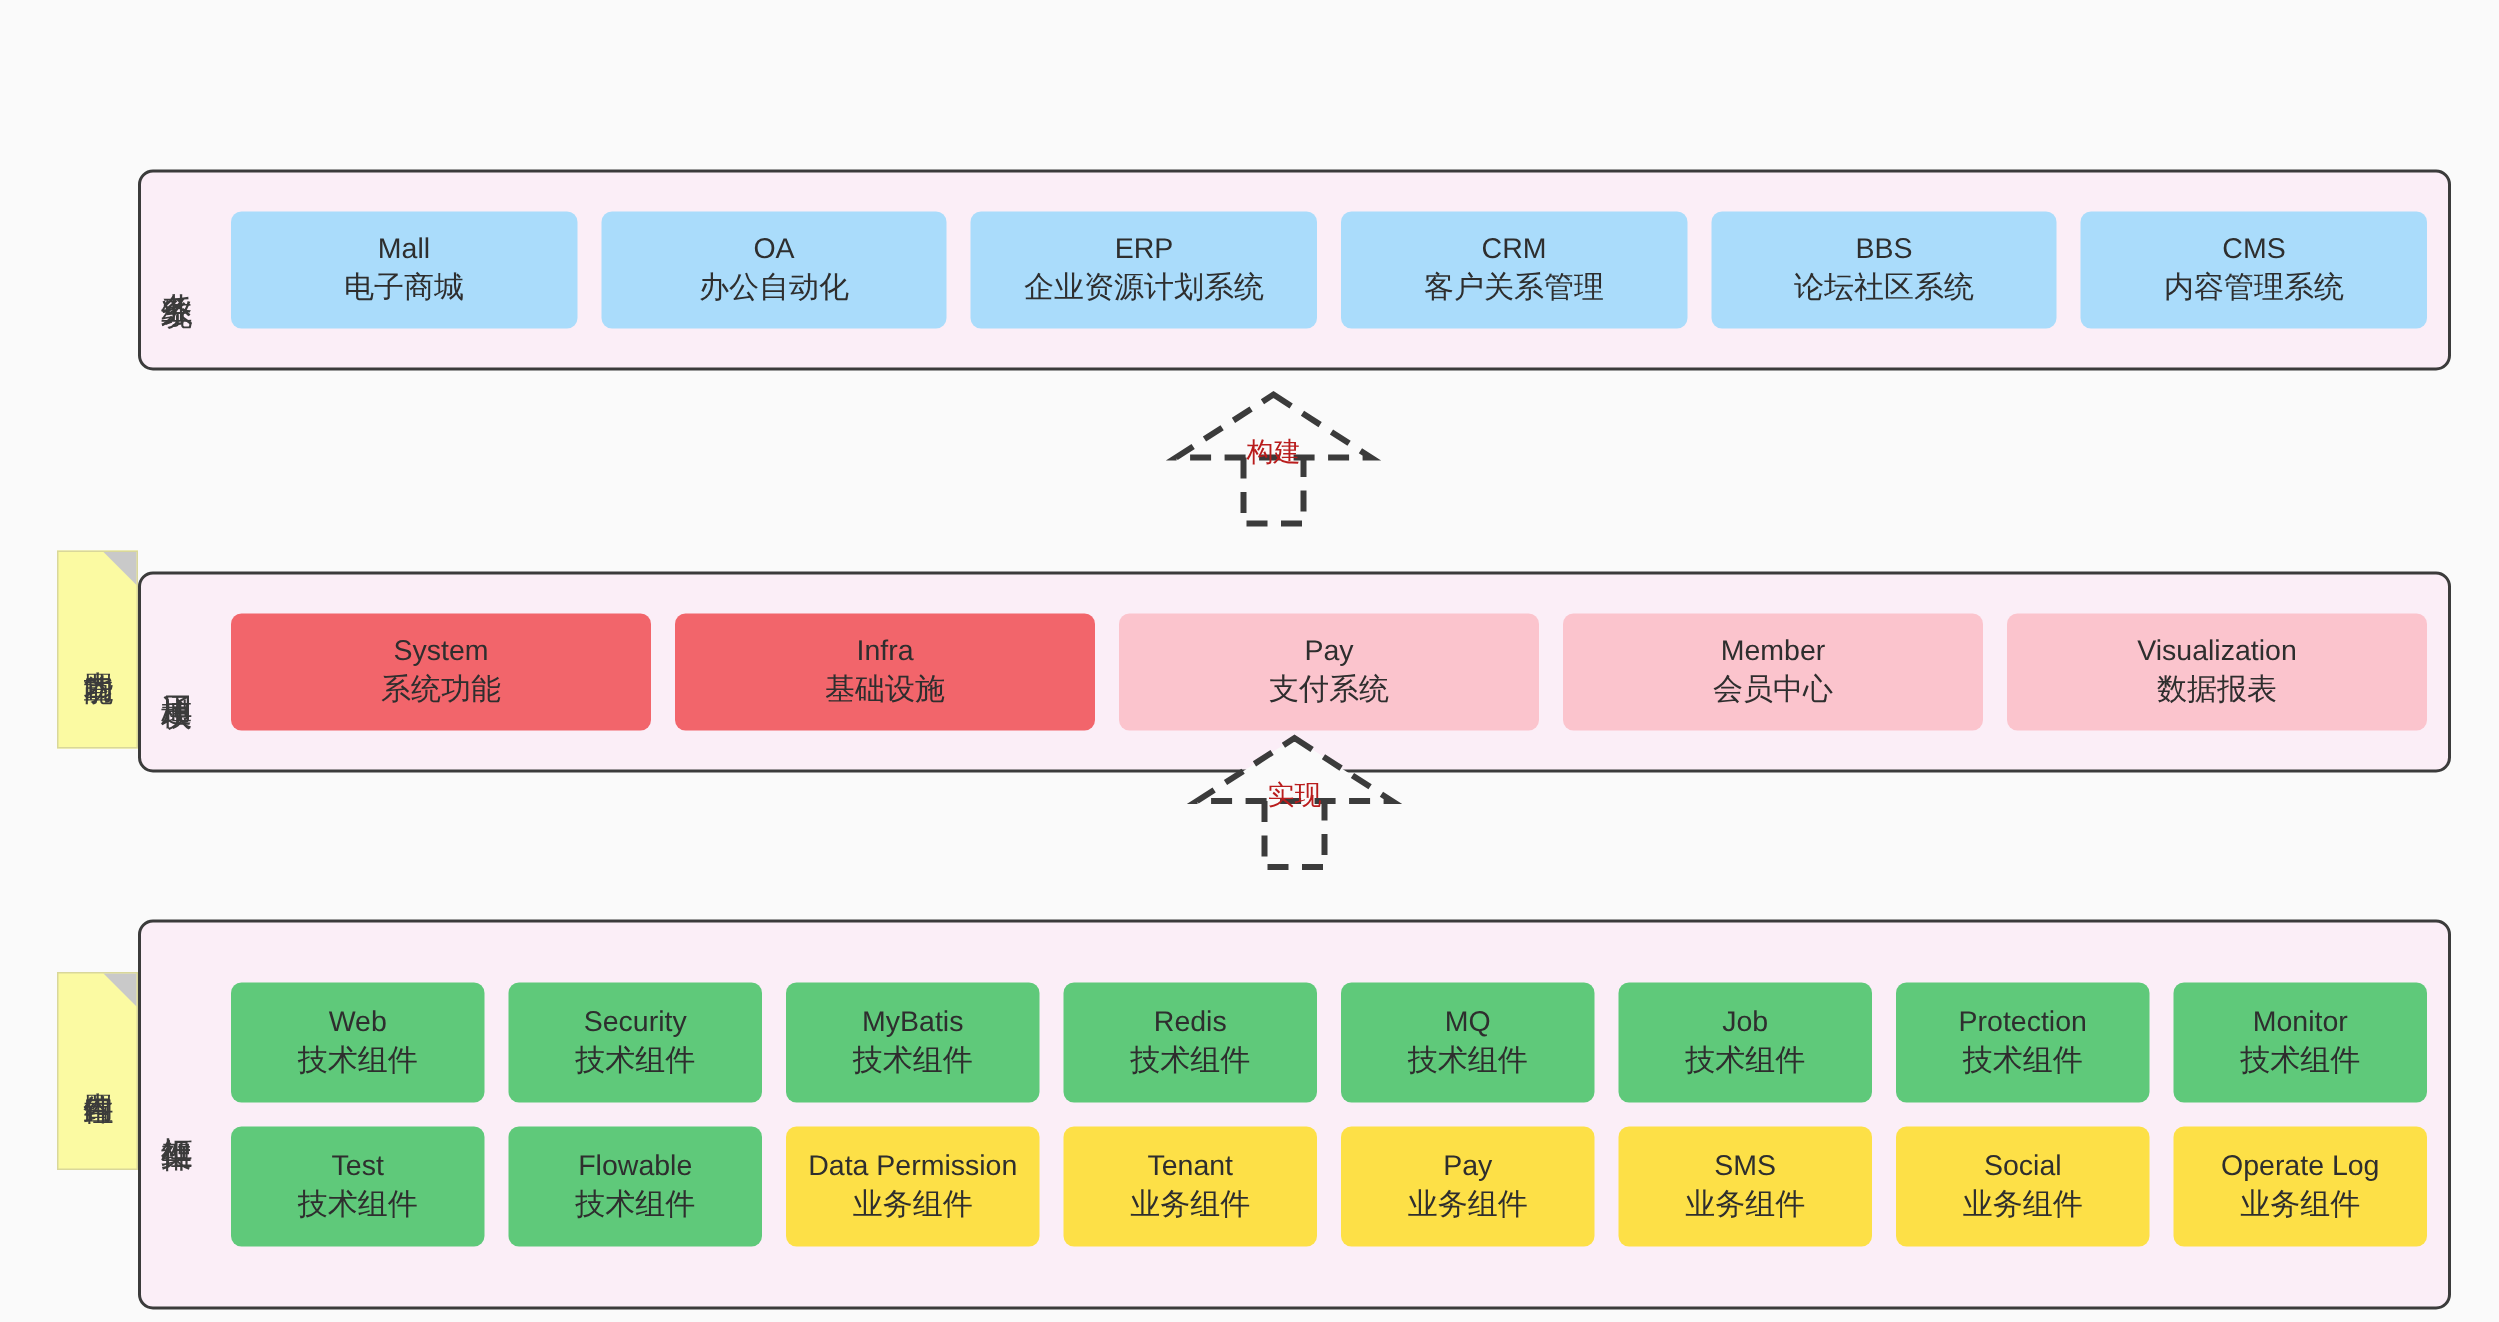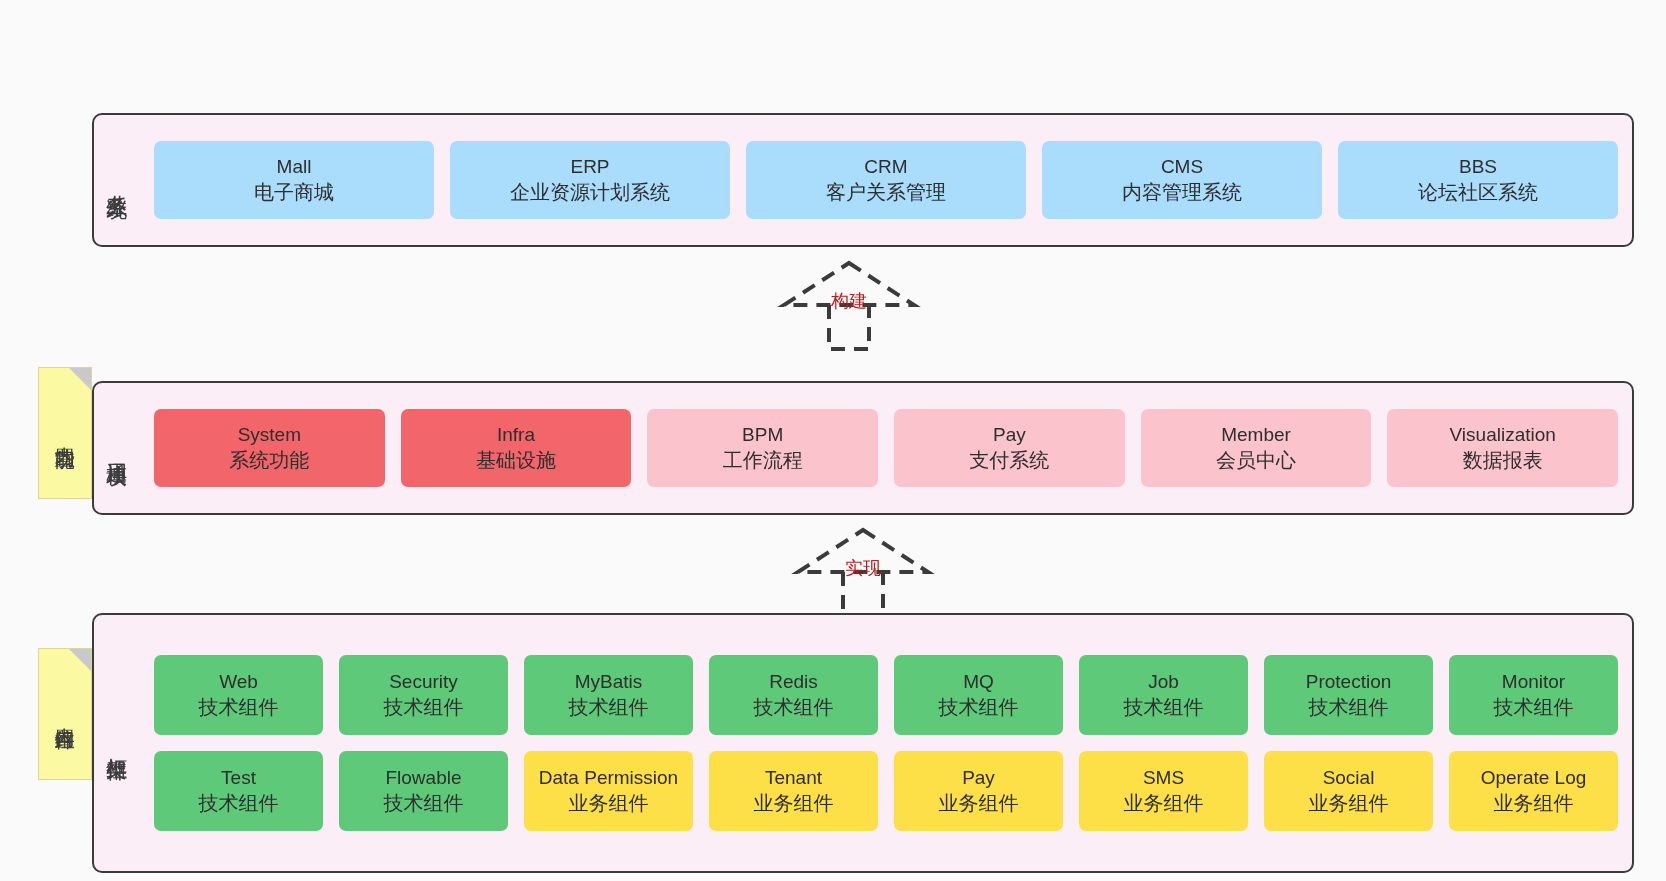--- a/index.html
+++ b/index.html
@@ -131,48 +131,52 @@
     left: 50%;
     transform: translateX(-50%);
     top: 30px;
     font-size: 18px;
     color: #b91c1c;
     background: transparent;
     white-space: nowrap;
     padding: 0 2px;
   }
   #arrow-build    { left: 774px; top: 259px; width: 150px; height: 92px; }
-  #arrow-realize  { left: 788px; top: 526px; width: 150px; height: 92px; text-align: right; }
+  #arrow-realize  { left: 788px; top: 488px; width: 150px; height: 92px; text-align: right; }
 </style>
 </head>
 <body>
 
 <div class="layer" id="layer-business">
   <div class="layer-title">业务系统</div>
   <div class="layer-body">
     <div class="row">
       <div class="card blue">
         <span class="en">Mall</span>
         <span class="cn">电子商城</span>
       </div>
       <div class="card blue">
+        <span class="en">OA</span>
+        <span class="cn">办公自动化</span>
+      </div>
+      <div class="card blue">
         <span class="en">ERP</span>
         <span class="cn">企业资源计划系统</span>
       </div>
       <div class="card blue">
         <span class="en">CRM</span>
         <span class="cn">客户关系管理</span>
       </div>
       <div class="card blue">
+        <span class="en">BBS</span>
+        <span class="cn">论坛社区系统</span>
+      </div>
+      <div class="card blue">
         <span class="en">CMS</span>
         <span class="cn">内容管理系统</span>
-      </div>
-      <div class="card blue">
-        <span class="en">BBS</span>
-        <span class="cn">论坛社区系统</span>
       </div>
     </div>
   </div>
 </div>
 
 <div class="uml-arrow" id="arrow-build">
   <svg width="150" height="92" viewBox="0 0 150 92" aria-hidden="true">
     <path d="M 75 4 L 140 46 L 10 46 Z" fill="#fafafa" stroke="#3b3b3b" stroke-width="4" stroke-dasharray="14 9" stroke-linejoin="miter"></path>
     <path d="M 55 46 L 55 90 L 95 90 L 95 46" fill="none" stroke="#3b3b3b" stroke-width="4" stroke-dasharray="14 9"></path>
   </svg>
@@ -185,24 +189,20 @@
     <div class="row">
       <div class="card red">
         <span class="en">System</span>
         <span class="cn">系统功能</span>
       </div>
       <div class="card red">
         <span class="en">Infra</span>
         <span class="cn">基础设施</span>
       </div>
       <div class="card pink">
-        <span class="en">BPM</span>
-        <span class="cn">工作流程</span>
-      </div>
-      <div class="card pink">
         <span class="en">Pay</span>
         <span class="cn">支付系统</span>
       </div>
       <div class="card pink">
         <span class="en">Member</span>
         <span class="cn">会员中心</span>
       </div>
       <div class="card pink">
         <span class="en">Visualization</span>
         <span class="cn">数据报表</span>

